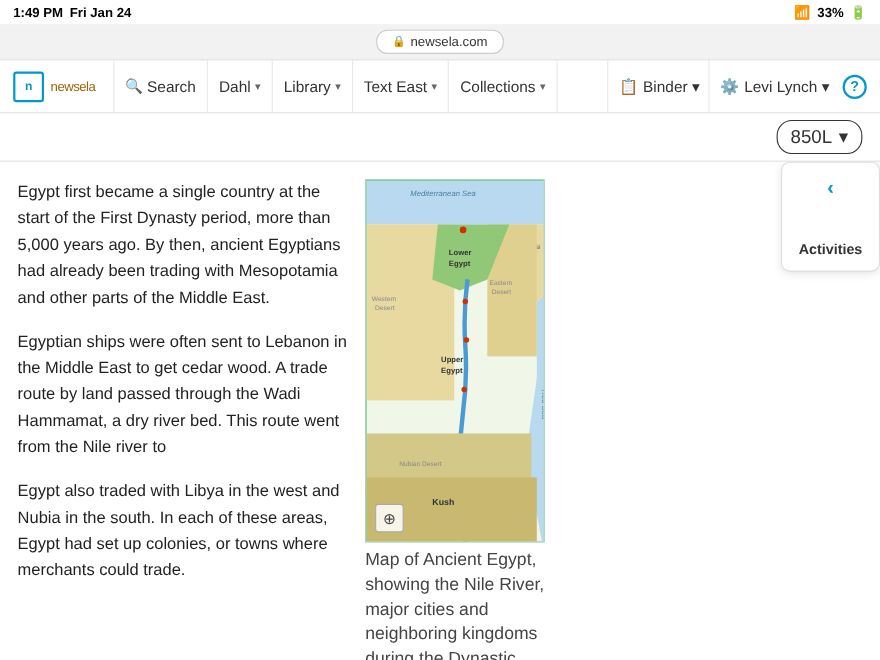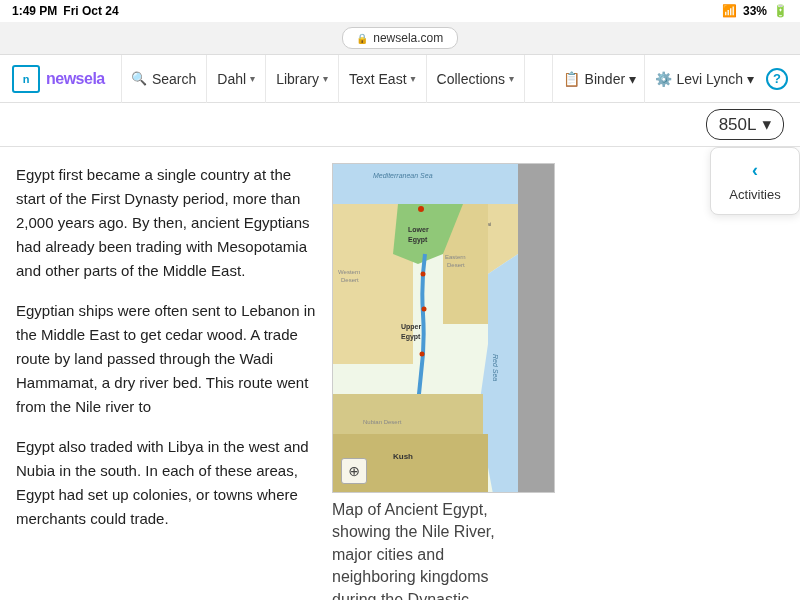--- a/index.html
+++ b/index.html
@@ -60,23 +60,23 @@
     .logo-square {
       width: 28px; height: 28px;
       border: 2px solid #0099cc;
       border-radius: 3px;
       display: flex; align-items: center; justify-content: center;
       color: #0099cc;
       font-weight: bold;
       font-size: 11px;
     }
     .logo-text {
-      color: #8b5cf6;
-      font-size: 16px;
-      font-weight: 700;
+      color: #a16207;
+      font-size: 12px;
+      font-weight: 400;
       letter-spacing: -0.5px;
     }
     .nav-items {
       display: flex;
       align-items: center;
       gap: 0;
       flex: 1;
     }
     .nav-item {
       display: flex;
@@ -159,23 +159,23 @@
       overflow: hidden;
     }
     .article-text p { margin-bottom: 16px; }
 
     
     .map-container {
       width: 185px;
       flex-shrink: 0;
     }
     .map-image {
-      width: 223px;
+      width: 163px;
       height: 330px;
-      background: #a3a3a3;
+      background: #22c55e;
       border: 1px solid #ccc;
       position: relative;
       overflow: hidden;
     }
     
     .map-caption {
       font-size: 16px;
       color: #444;
       margin-top: 6px;
       line-height: 1.4;
@@ -214,30 +214,31 @@
       cursor: pointer;
     }
     .chevron-left {
       font-size: 18px;
       color: #0099cc;
       font-weight: bold;
     }
     .activities-label {
       font-size: 13px;
       color: #333;
-      font-weight: 400;
+      font-weight: 700;
+      margin-top: 32px;
     }
   </style>
 </head>
 <body>
 
 <div class="status-bar">
   <div class="status-left">
     <span>1:49 PM</span>
-    <span>Fri Oct 24</span>
+    <span>Fri Jan 24</span>
   </div>
   <div class="status-right">
     <span>📶</span>
     <span>33%</span>
     <span>🔋</span>
   </div>
 </div>
 
 <div class="url-bar">
   <div class="url-pill">
@@ -293,21 +294,21 @@
 <div class="level-bar">
   <div class="level-pill">
     <span>850L</span>
     <span>▾</span>
   </div>
 </div>
 
 <div class="content-area">
 
   <div class="article-text">
-    <p>Egypt first became a single country at the start of the First Dynasty period, more than 2,000 years ago. By then, ancient Egyptians had already been trading with Mesopotamia and other parts of the Middle East.</p>
+    <p>Egypt first became a single country at the start of the First Dynasty period, more than 5,000 years ago. By then, ancient Egyptians had already been trading with Mesopotamia and other parts of the Middle East.</p>
     <p>Egyptian ships were often sent to Lebanon in the Middle East to get cedar wood. A trade route by land passed through the Wadi Hammamat, a dry river bed. This route went from the Nile river to</p>
     <p>Egypt also traded with Libya in the west and Nubia in the south. In each of these areas, Egypt had set up colonies, or towns where merchants could trade.</p>
   </div>
 
   <div class="map-container">
     <div class="map-image">
       
       <svg width="185" height="330" viewBox="0 0 185 330" xmlns="http://www.w3.org/2000/svg">
 
         <rect width="185" height="330" fill="#f0f7e8"></rect>

